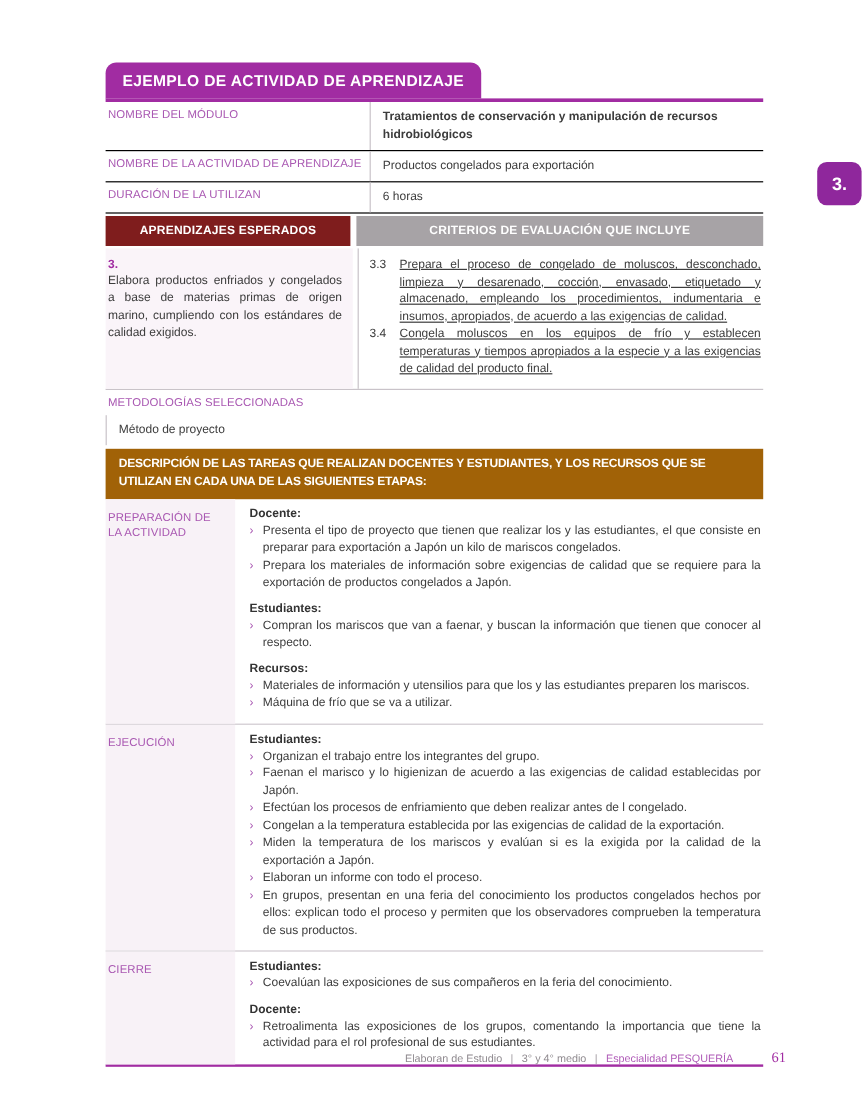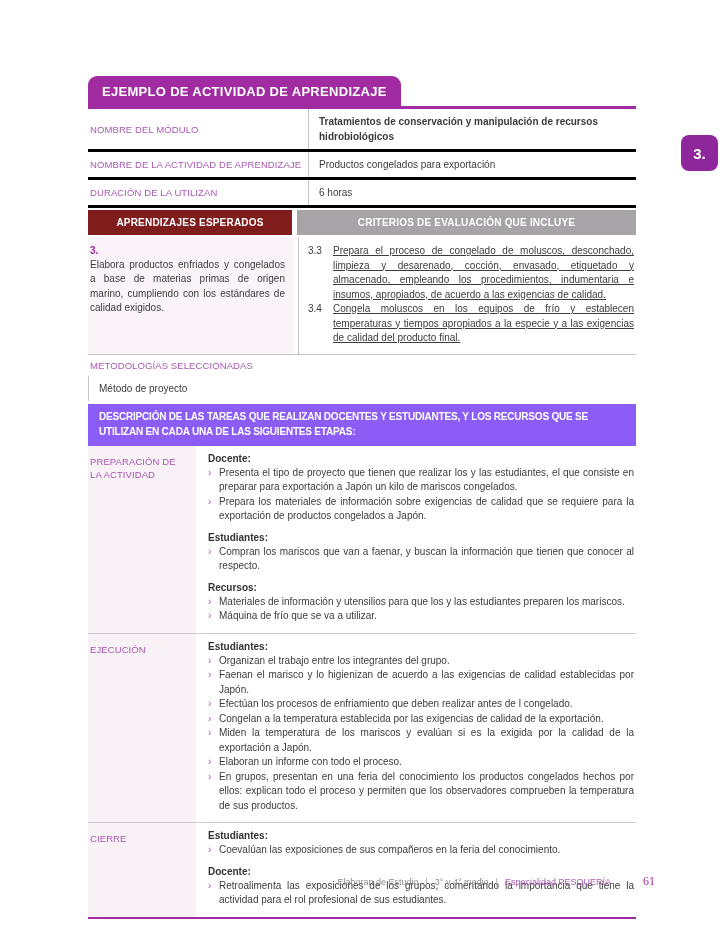--- a/index.html
+++ b/index.html
@@ -5,28 +5,28 @@
   html,body{margin:0;padding:0;}
   body{
     width:720px;height:932px;position:relative;background:#ffffff;
     font-family:"Liberation Sans",sans-serif;color:#3C3C3C;overflow:hidden;
   }
   .side-tab{
     position:absolute;top:135px;right:2px;width:37px;height:36px;
     background:#8F279C;border-radius:8px;color:#fff;font-weight:700;
     font-size:15px;display:flex;align-items:center;justify-content:center;
   }
-  .content{position:absolute;left:88px;top:76px;width:548px;}
+  .content{position:absolute;left:88px;top:52px;width:548px;}
   .title-banner{
     display:inline-block;background:#A12CA2;color:#fff;font-weight:700;
     font-size:13px;letter-spacing:.3px;padding:8px 14px 7px;
     border-radius:9px 9px 0 0;
   }
   .doc-table{border-top:3px solid #A12CA2;border-bottom:2px solid #A12CA2;}
-  .info-row{display:flex;border-bottom:3px solid #000000;align-items:center;}
+  .info-row{display:flex;border-bottom:1px solid #000000;align-items:flex-start;}
   .info-label{
     width:212px;flex:none;padding:5px 6px 5px 2px;color:#A958B2;
     font-size:9.5px;letter-spacing:.1px;display:flex;align-items:center;
   }
   .info-value{flex:1;border-left:1px solid #C9C3C9;padding:5px 6px 5px 10px;font-size:10px;line-height:1.5;display:flex;align-items:center;}
   .info-value.bold{font-weight:700;}
   .col-headers{display:flex;gap:5px;padding:2px 0;}
   .col-header{color:#fff;font-weight:700;font-size:10px;text-align:center;padding:7px 4px;letter-spacing:.2px;}
   .left-header{width:196px;flex:none;background:#7f1d1d;}
   .right-header{flex:1;background:#A7A3A6;}
@@ -35,21 +35,21 @@
     width:195px;flex:none;background:#FAF4F9;margin-right:4px;
     padding:7px 9px 7px 2px;font-size:10px;line-height:1.42;text-align:justify;
   }
   .learning-num{color:#A12CA2;font-weight:700;display:block;}
   .learning-right{flex:1;border-left:1px solid #C9C3C9;padding:7px 2px 8px 9px;}
   .criterion{display:flex;font-size:10px;line-height:1.45;}
   .criterion-num{width:25px;flex:none;}
   .criterion-text{flex:1;text-align:justify;text-decoration:underline;}
   .methodology-row{display:flex;align-items:stretch;}
   .desc-banner{
-    background:#8b5cf6;color:#fff;font-weight:700;font-size:10px;
+    background:#a16207;color:#fff;font-weight:700;font-size:10px;
     line-height:1.55;padding:5px 11px 6px;margin-top:3px;letter-spacing:-.2px;
   }
   .stage-row{display:flex;border-bottom:1px solid #CFC9CF;}
   .stage-row:last-child{border-bottom:none;}
   .stage-label{
     width:100px;flex:none;background:#F8F2F7;color:#A958B2;
     font-size:9.5px;line-height:1.4;padding:9px 6px 6px 2px;letter-spacing:.1px;
   }
   .stage-content{flex:1;padding:7px 2px 9px 12px;}
   .group{margin-bottom:8px;}

